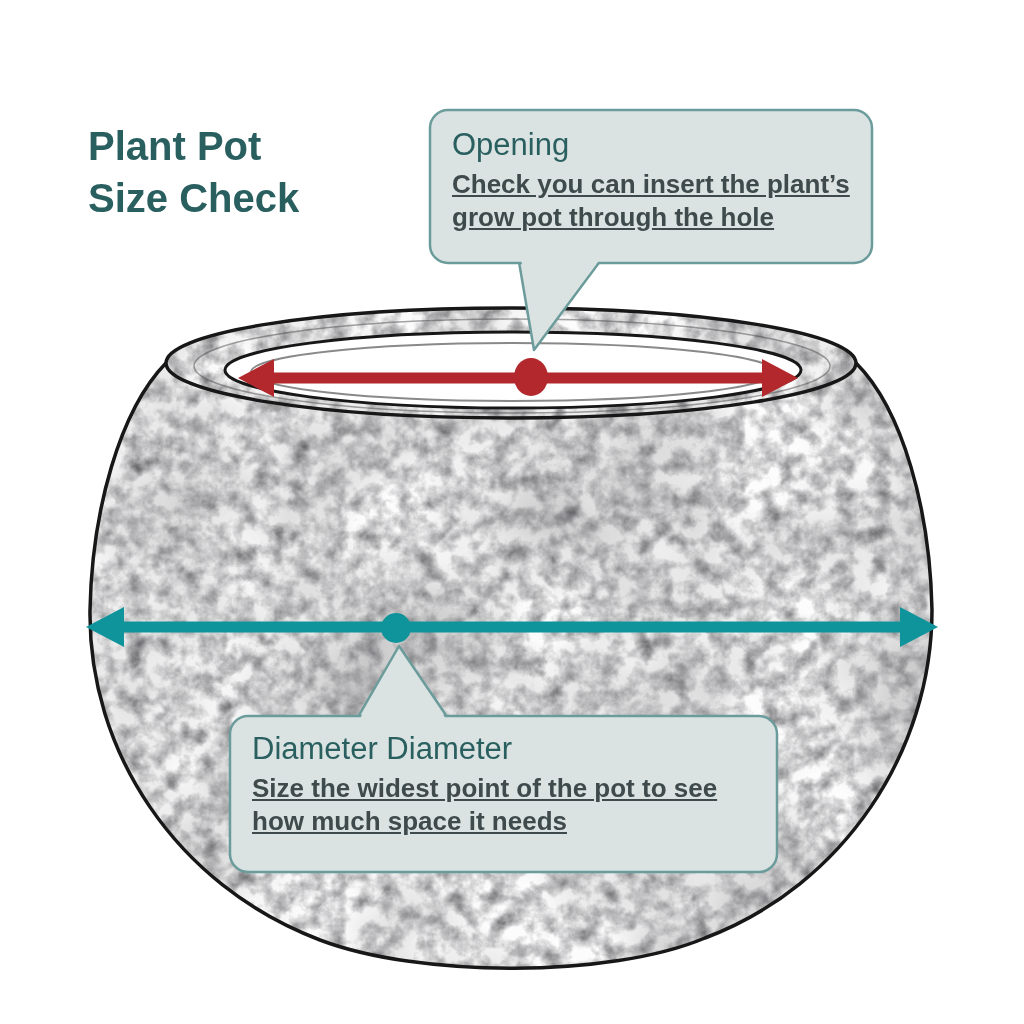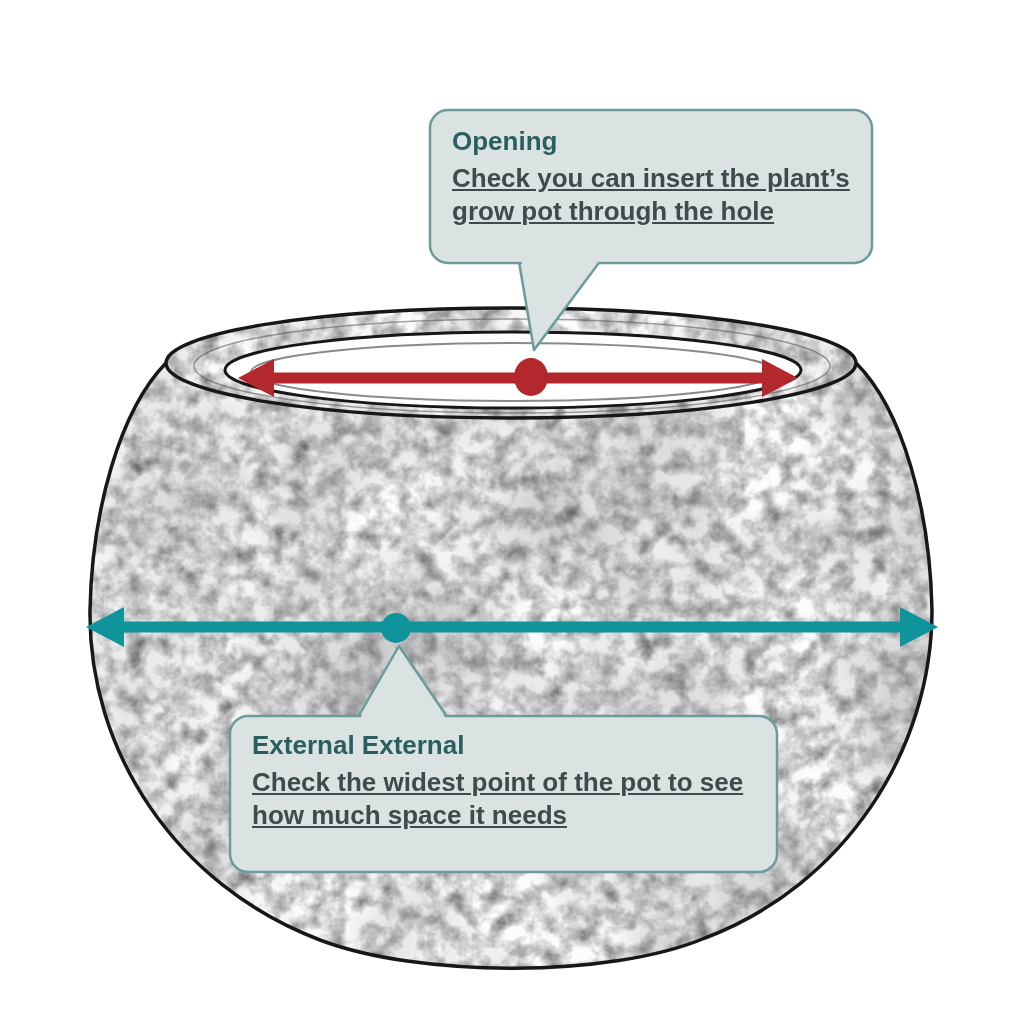--- a/index.html
+++ b/index.html
@@ -24,21 +24,21 @@
   .arrow-teal{fill:var(--diameter-arrow,#0f949c);}
   .tail-shape{fill:var(--callout-bg,#dbe3e2);stroke:var(--callout-border,#6b9c9b);stroke-width:2.5;stroke-linejoin:round;}
   .tail-cover{fill:var(--callout-bg,#dbe3e2);}
   .callout-rect{fill:var(--callout-bg,#dbe3e2);stroke:var(--callout-border,#6b9c9b);stroke-width:2.5;}
   .page-title{
     position:absolute;left:88px;top:120px;
     color:var(--title,#2a5f60);font-size:40px;font-weight:bold;line-height:1.3;
   }
   .callout-text{position:absolute;}
   .callout-text .heading{
-    color:var(--heading,#2a5f60);font-size:26px;font-weight:bold;line-height:1.2;margin-bottom:5px;
+    color:var(--heading,#2a5f60);font-size:31px;font-weight:normal;line-height:1.2;margin-bottom:5px;
   }
   .callout-text .body{
     color:var(--body-text,#3e4a4b);font-size:26px;font-weight:bold;line-height:1.25;text-decoration:underline;
   }
   .callout-opening-text{left:452px;top:126px;width:404px;}
   .callout-diameter-text{left:252px;top:730px;width:500px;}
 </style>
 </head>
 <body>
 
@@ -118,24 +118,28 @@
       <polygon class="arrow-teal" points="938,627 900,607 900,647"></polygon>
       <circle class="arrow-teal" cx="396" cy="628" r="15"></circle>
     </g>
 
     <rect class="callout-rect" x="430" y="110" width="442" height="153" rx="18"></rect>
     <polygon class="tail-cover" points="521,258 601,258 535,344"></polygon>
     <rect class="callout-rect" x="230" y="716" width="547" height="156" rx="18"></rect>
     <polygon class="tail-cover" points="358,722 448,722 399,650"></polygon>
   </svg>
 
+  <div class="page-title">
+    <div>Plant Pot</div>
+    <div>Size Check</div>
+  </div>
 
   <div class="callout-text callout-opening-text">
     <div class="heading">Opening</div>
     <div class="body">Check you can insert the plant’s grow pot through the hole</div>
   </div>
 
   <div class="callout-text callout-diameter-text">
-    <div class="heading">External External</div>
-    <div class="body">Check the widest point of the pot to see how much space it needs</div>
+    <div class="heading">Diameter Diameter</div>
+    <div class="body">Size the widest point of the pot to see how much space it needs</div>
   </div>
 
 </div>
 
 </body></html>

